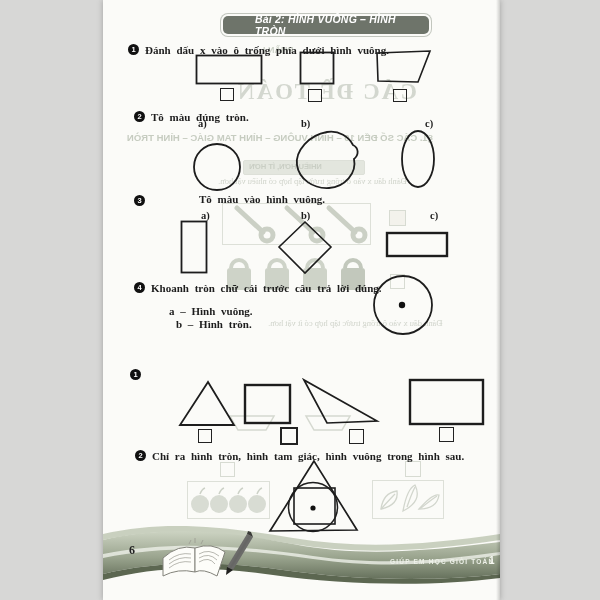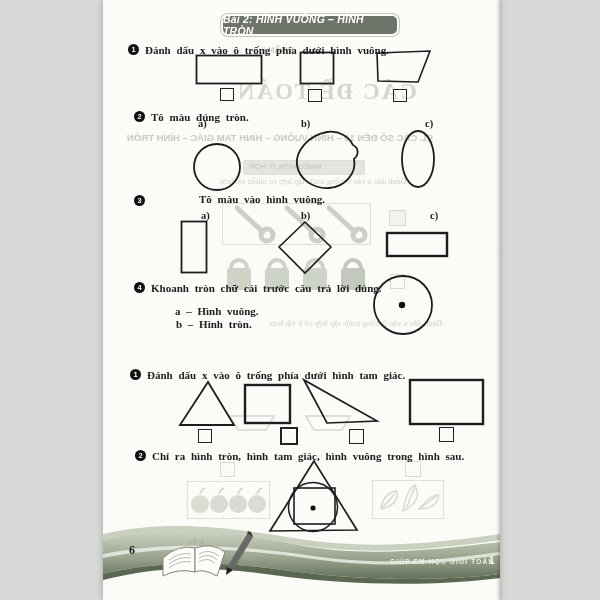--- a/index.html
+++ b/index.html
@@ -6,21 +6,21 @@
   #stage{position:relative;width:600px;height:600px;font-family:"Liberation Serif",serif;}
   #page{position:absolute;left:103px;top:0;width:397px;height:600px;background:#fbfbf8;
         box-shadow:0 0 6px rgba(0,0,0,.25);}
   #page-edge{position:absolute;right:0;top:0;width:4px;height:600px;
         background:linear-gradient(to right,rgba(0,0,0,0),rgba(0,0,0,.18));}
   .abs{position:absolute;}
   
   .lesson-pill{position:absolute;background:#6e746a;border-radius:5px;
         box-shadow:0 0 0 2px #fbfbf8,0 0 0 3px #c2c6be;
         color:#fff;font-family:"Liberation Sans",sans-serif;font-weight:bold;font-style:italic;
-        font-size:10.5px;display:flex;align-items:center;justify-content:center;letter-spacing:.2px;}
+        font-size:10.5px;display:flex;align-items:center;justify-content:center;letter-spacing:.2px;padding-left:32px;}
   
   .task-line{position:absolute;display:flex;align-items:flex-start;color:#1d1d1d;
         font-size:11px;font-weight:700;word-spacing:3px;line-height:12px;}
   .marker{flex:0 0 auto;width:11px;height:11px;border-radius:50%;background:#111;color:#fff;
         font-family:"Liberation Sans",sans-serif;font-size:7.5px;font-weight:bold;line-height:11px;
         text-align:center;margin-right:6px;margin-top:0;}
   .shape-label{position:absolute;font-size:10.5px;font-weight:700;color:#1d1d1d;}
   .option-line{position:absolute;font-size:11px;font-weight:700;color:#1d1d1d;word-spacing:3px;}
   .checkbox{position:absolute;border:1.6px solid #222;background:transparent;}
   svg{display:block;}
@@ -184,31 +184,30 @@
       <polygon points="29,3 55,28 29,54 3,28" fill="none" stroke="#1d1d1d" stroke-width="1.6"></polygon>
     </svg>
     <svg class="abs" style="left:282px;top:231px;" width="64" height="27">
       <rect x="2" y="2" width="60" height="23" fill="none" stroke="#1d1d1d" stroke-width="2.4"></rect>
     </svg>
 
     <div class="task-line" style="left:31px;top:282px;width:280px;">
       <span class="marker">4</span>
       <span>Khoanh tròn chữ cái trước câu trả lời đúng.</span>
     </div>
-    <div class="option-line" style="left:72px;top:305px;">a  –  Hình vuông.</div>
+    <div class="option-line" style="left:66px;top:305px;">a  –  Hình vuông.</div>
     <div class="option-line" style="left:66px;top:318px;margin-left:7px;">b  –  Hình tròn.</div>
     <svg class="abs" style="left:269px;top:274px;" width="64" height="64">
       <circle cx="31" cy="31" r="29" fill="none" stroke="#1d1d1d" stroke-width="1.8"></circle>
       <circle cx="30" cy="31" r="3.2" fill="#111"></circle>
     </svg>
 
 
     <div class="task-line" style="left:27px;top:369px;width:340px;">
       <span class="marker">1</span>
-      <span>Đánh dấu x vào ô trống phía dưới hình tam giác.</span>
     </div>
 
     <svg class="abs" style="left:74px;top:379px;" width="60" height="49">
       <polygon points="31,3 3,46 57,46" fill="none" stroke="#1d1d1d" stroke-width="1.8"></polygon>
     </svg>
     <svg class="abs" style="left:140px;top:383px;" width="50" height="43">
       <rect x="2" y="2" width="45" height="38" fill="none" stroke="#1d1d1d" stroke-width="2.4"></rect>
     </svg>
     <svg class="abs" style="left:197px;top:377px;" width="80" height="49">
       <polygon points="4,3 27,46 77,44" fill="none" stroke="#1d1d1d" stroke-width="1.7"></polygon>

